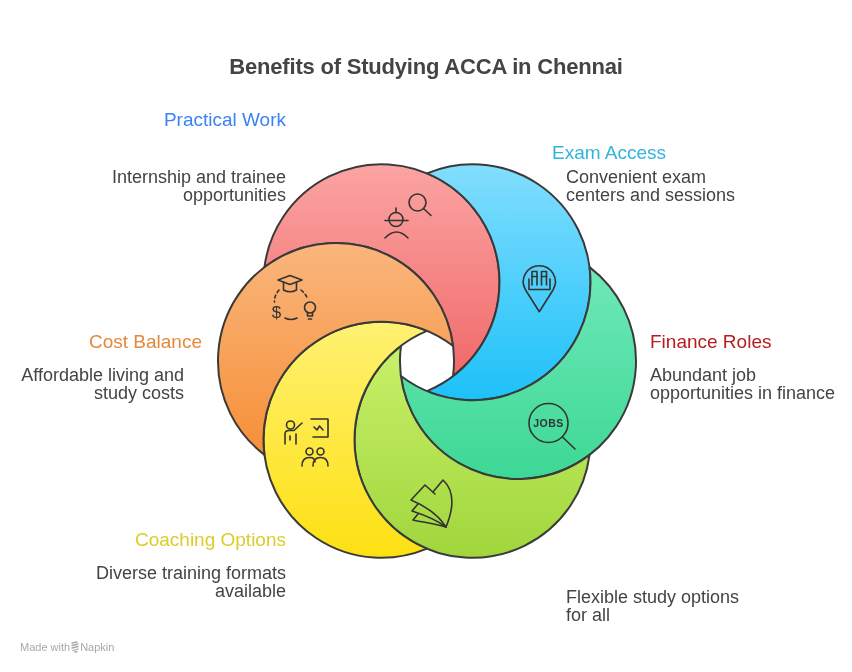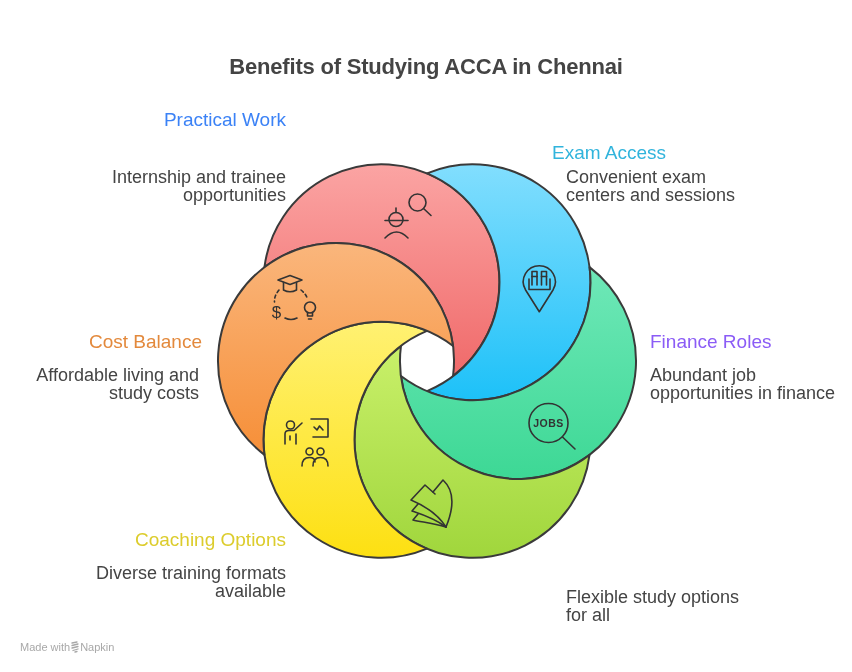--- a/index.html
+++ b/index.html
@@ -140,27 +140,27 @@
   <div class="blk left desc" style="left:566px; top:168px;">
     <span class="line">Convenient exam</span>
     <span class="line">centers and sessions</span>
   </div>
 
   <div class="blk right" style="right:650px; top:330px;">
     <div class="head" style="color:#e3893c;">
       <span class="line">Cost Balance</span>
     </div>
   </div>
-  <div class="blk right desc" style="right:653px; top:366px;">
+  <div class="blk right desc" style="right:668px; top:366px;">
     <span class="line">Affordable living and</span>
     <span class="line">study costs</span>
   </div>
 
   <div class="blk left" style="left:650px; top:330px;">
-    <div class="head" style="color:#8b5cf6;">
+    <div class="head" style="color:#b91c1c;">
       <span class="line">Finance Roles</span>
     </div>
   </div>
   <div class="blk left desc" style="left:650px; top:366px;">
     <span class="line">Abundant job</span>
     <span class="line">opportunities in finance</span>
   </div>
 
   <div class="blk right" style="right:566px; top:528px;">
     <div class="head" style="color:#dccc2c;">

